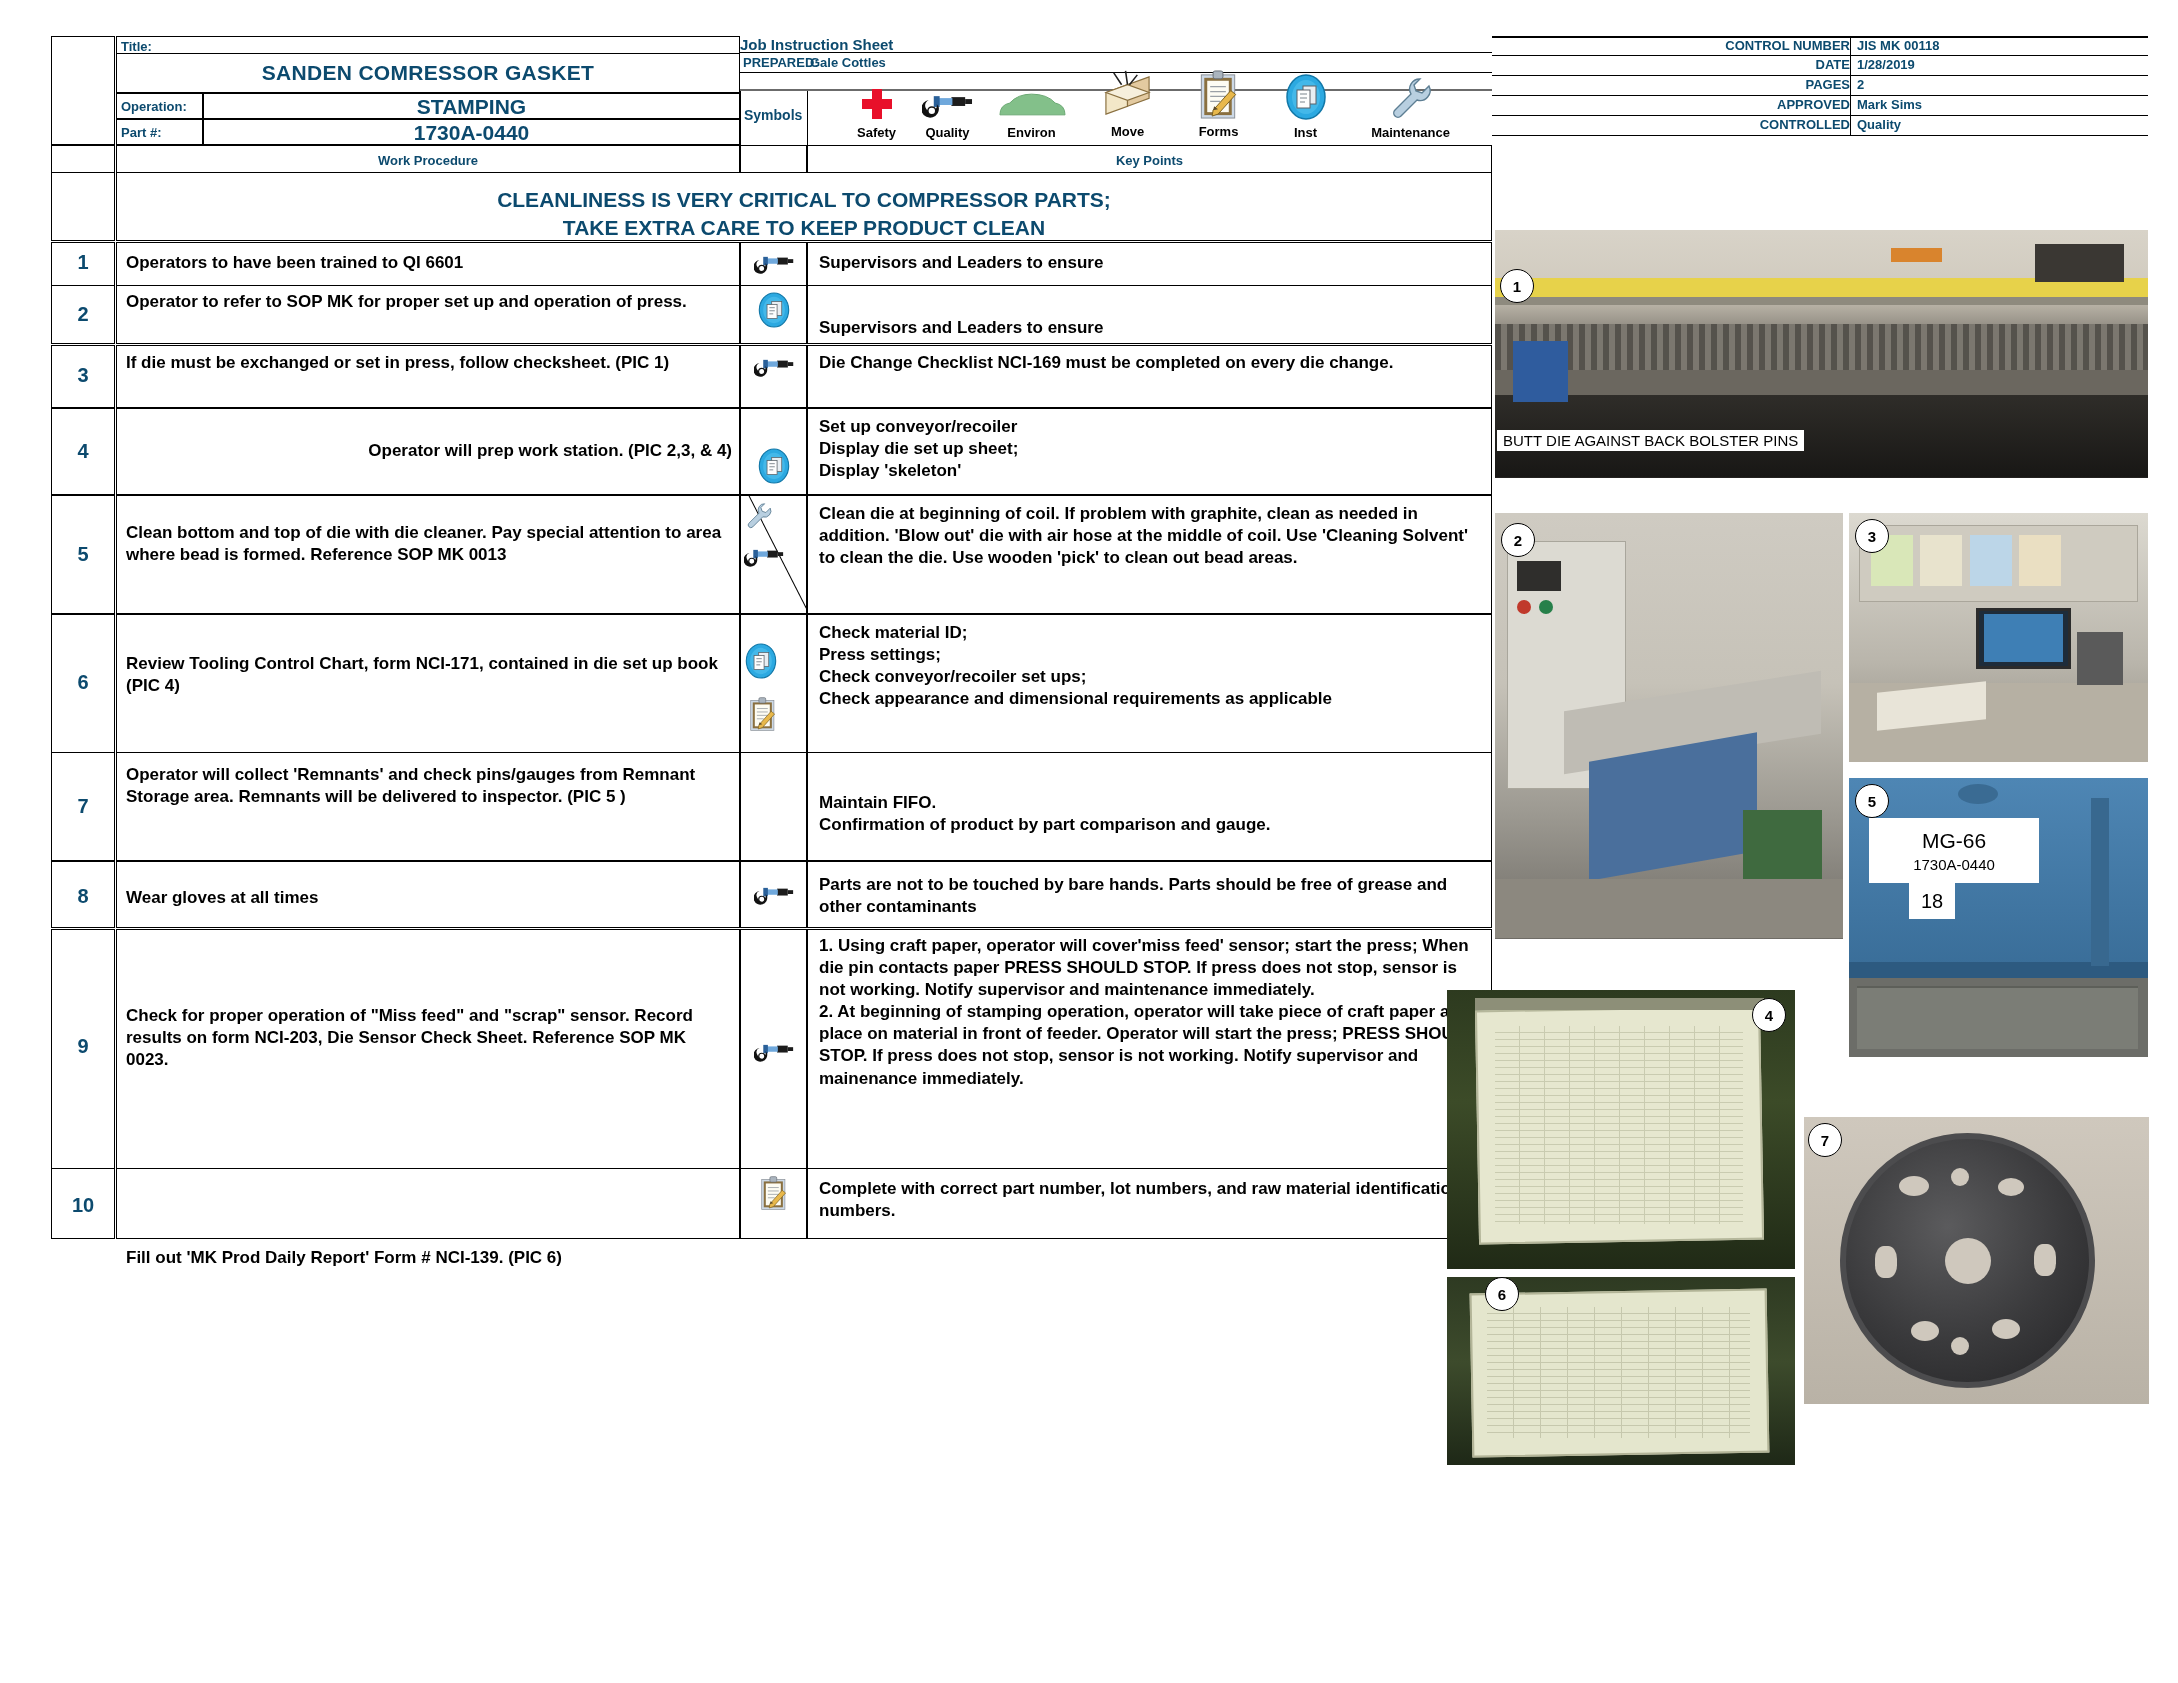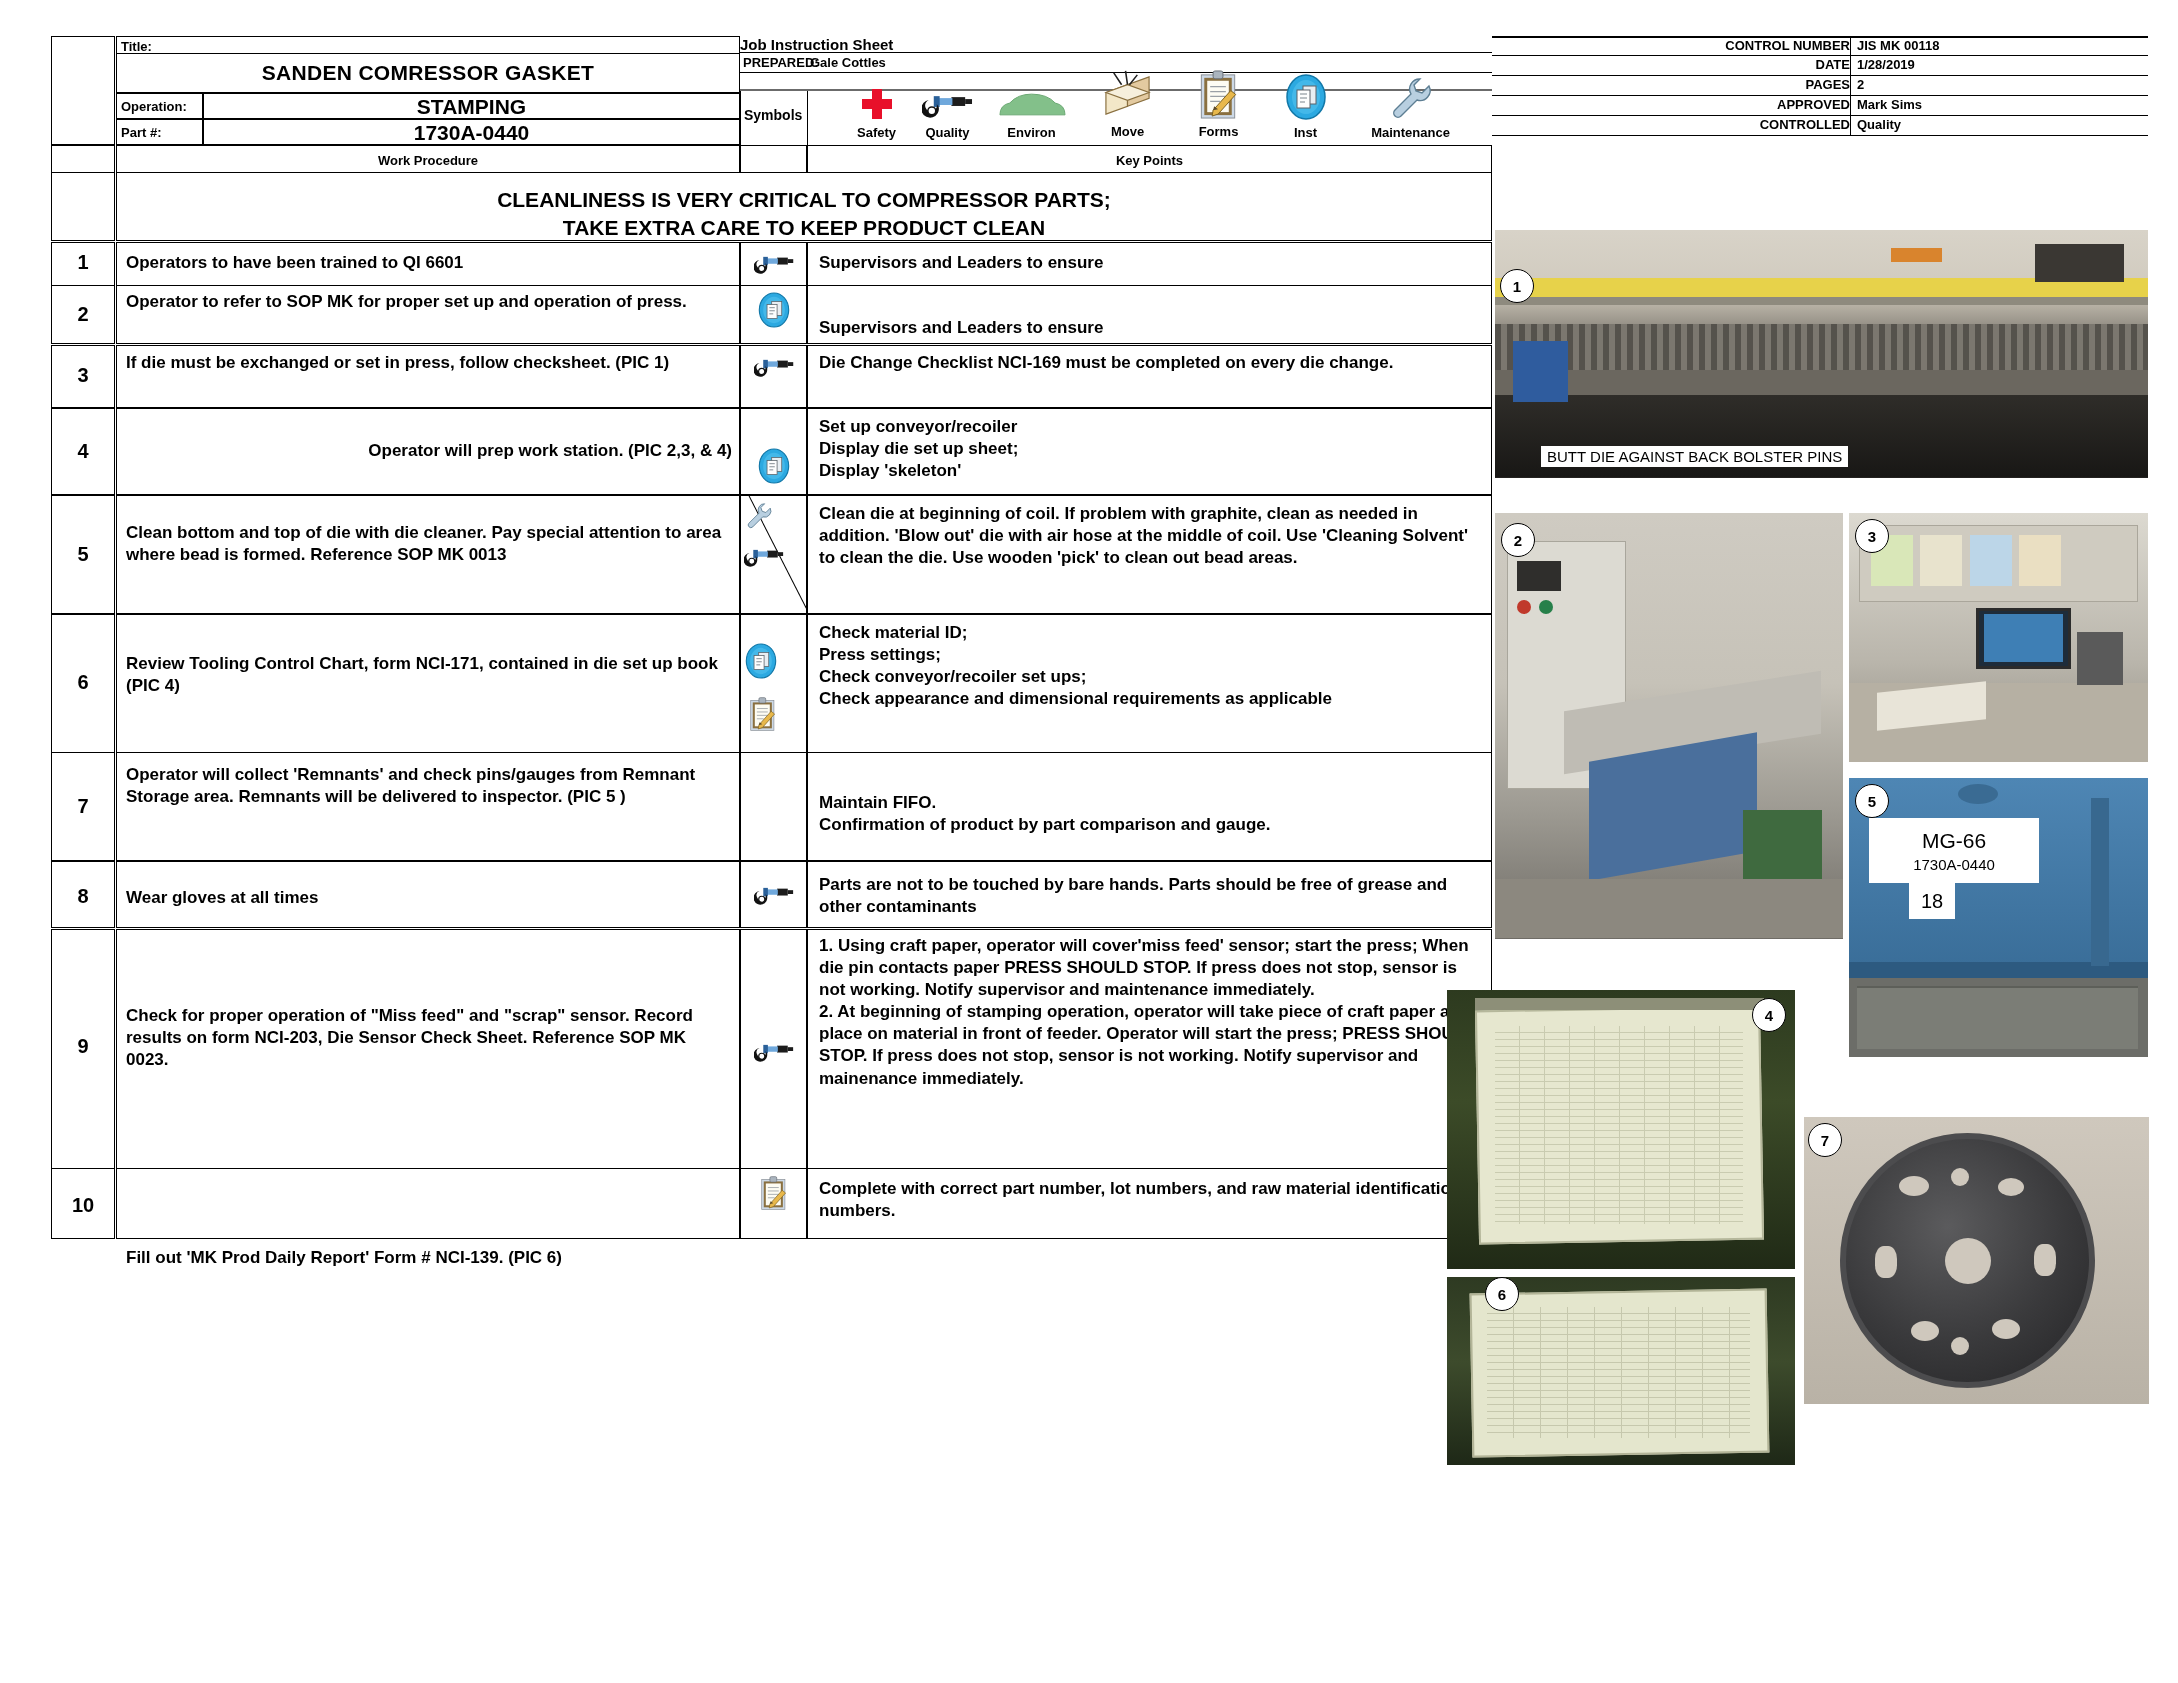--- a/index.html
+++ b/index.html
@@ -8,21 +8,21 @@
     width:2178px; height:1683px;
     background:#ffffff;
     font-family:"Liberation Sans", sans-serif;
     overflow:hidden;
   }
   .page { position:relative; width:2178px; height:1683px; }
 
   
   .cell { position:absolute; border:1px solid #000; background:#fff; }
 
-  .txt { position:absolute; font-family:"Liberation Sans", sans-serif; color:#000000; }
+  .txt { position:absolute; font-family:"Liberation Sans", sans-serif; color:#0c4a6e; }
   .right { text-align:right; }
 
   
   #jis-title { font-size:15px; font-weight:bold; }
   #prepared-row { font-size:13px; font-weight:bold; }
   .hdr-lbl { font-size:13px; font-weight:bold; }
   .hdr-val { font-size:13px; font-weight:bold; }
   #title-value { font-size:21px; font-weight:bold; letter-spacing:0.3px; }
   #operation-value, #part-value { font-size:21px; font-weight:bold; }
 
@@ -406,21 +406,21 @@
     <div style="position:absolute; left:0; top:48px; width:100%; height:20px; background:#e7d24a;"></div>
     <div style="position:absolute; left:0; top:67px; width:100%; height:8px; background:#8e8a7e;"></div>
     <div style="position:absolute; left:0; top:94px; width:100%; height:46px; background:repeating-linear-gradient(90deg,#55524c 0 6px,#7b776f 6px 12px);"></div>
     <div style="position:absolute; left:0; top:140px; width:100%; height:26px; background:#6b675f;"></div>
     <div style="position:absolute; left:0; top:165px; width:100%; height:82px; background:linear-gradient(#2f2d29,#181715);"></div>
     <div style="position:absolute; left:18px; top:111px; width:55px; height:61px; background:#2f5c9e;"></div>
     <div style="position:absolute; left:540px; top:14px; width:89px; height:38px; background:#3a3733;"></div>
     <div style="position:absolute; left:396px; top:18px; width:51px; height:14px; background:#d9842d;"></div>
   </div>
   <div class="bubble" style="left:1500px; top:269px; width:34px; height:34px;">1</div>
-  <div class="pcaption" style="left:1497px; top:446px;margin-left:44px;">BUTT DIE AGAINST BACK BOLSTER PINS</div>
+  <div class="pcaption" style="left:1497px; top:430px;">BUTT DIE AGAINST BACK BOLSTER PINS</div>
 
   <div class="photo" style="left:1495px; top:513px; width:348px; height:426px;">
     <div class="inner" style="background:linear-gradient(#cfcbc2 0%, #c6c2b8 40%, #9d9a92 70%, #6f6c66 100%);"></div>
     <div style="position:absolute; left:12px; top:28px; width:119px; height:248px; background:#dcdad2; border:1px solid #a9a69c;"></div>
     <div style="position:absolute; left:22px; top:48px; width:44px; height:30px; background:#2f2e2c;"></div>
     <div style="position:absolute; left:22px; top:87px; width:14px; height:14px; border-radius:50%; background:#c0392b;"></div>
     <div style="position:absolute; left:44px; top:87px; width:14px; height:14px; border-radius:50%; background:#27804a;"></div>
     <div style="position:absolute; left:69px; top:178px; width:257px; height:63px; background:#bfbcb4; transform:skewY(-9deg);"></div>
     <div style="position:absolute; left:94px; top:234px; width:168px; height:119px; background:#4a6f9c; transform:skewY(-10deg);"></div>
     <div style="position:absolute; left:248px; top:297px; width:79px; height:89px; background:#3f6a3f;"></div>

